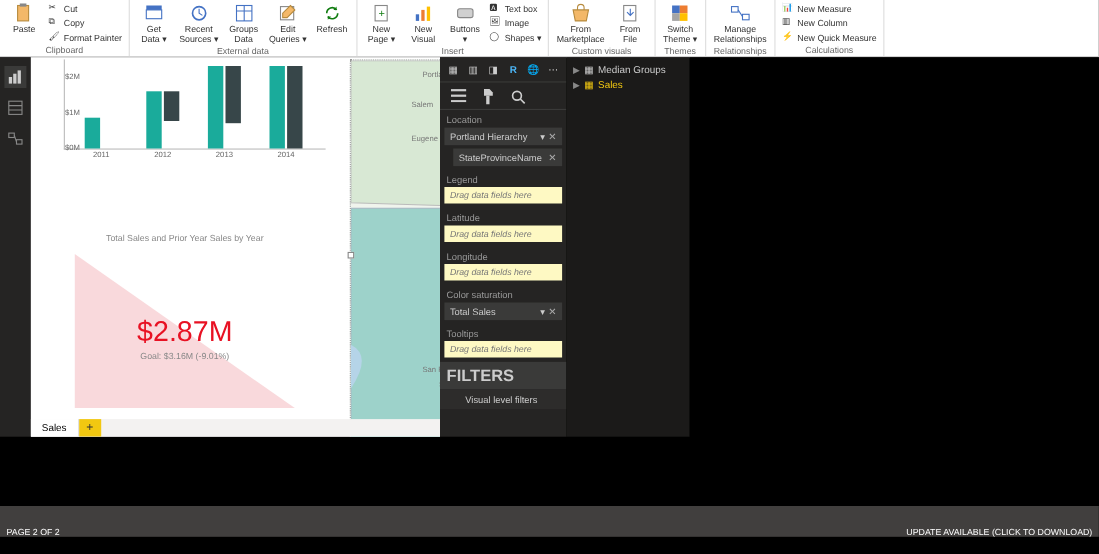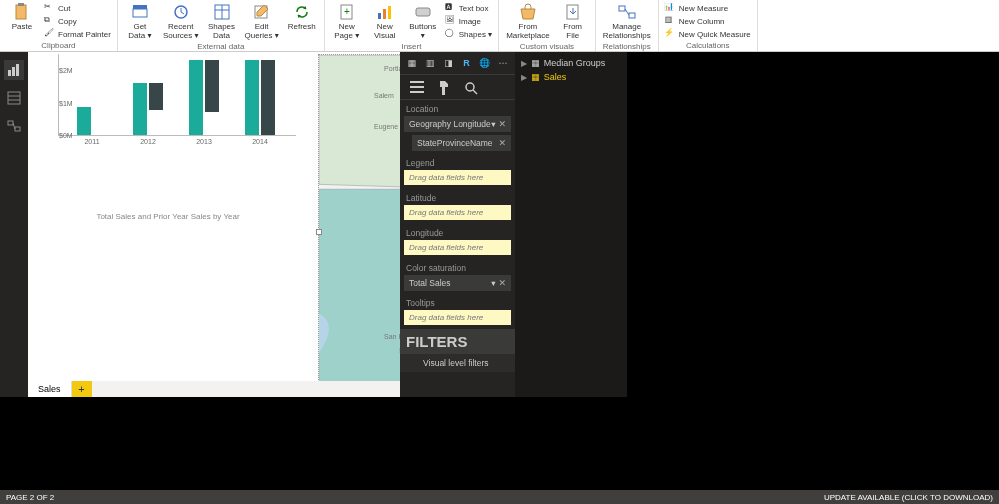--- a/index.html
+++ b/index.html
@@ -64,21 +64,21 @@
 .filters-sub { padding:4px 23px; background:#2d2c2b; font-size:8.5px;}
 
 .fields-pane { width: 112px; background: #1b1a19; color:#ccc; font-size:9px; padding:4px 0;}
 .fields-item { display:flex; align-items:center; gap:4px; padding:2px 6px; cursor:pointer;}
 .fields-item .arrow{font-size:8px;color:#888;}
 .fields-item.selected { color:#f2c811;}
 
 .right-black { flex:1; background:#000;}
 
 
-.statusbar { position:absolute; bottom:0; left:0; right:0; height:14px; background:#413f3e; color:#fff; font-size:8px; display:flex; align-items:center; justify-content:space-between; padding:0 6px;}
+.statusbar { position:absolute; bottom:16px; left:0; right:0; height:28px; background:#413f3e; color:#fff; font-size:8px; display:flex; align-items:flex-end; justify-content:space-between; padding:0 6px;}
 .statusbar-right{cursor:pointer;}
 
 svg{display:block;}
 </style>
 </head>
 <body>
 
 <div class="ribbon">
   <div class="ribbon-group">
     <div class="ribbon-group-buttons">
@@ -132,21 +132,21 @@
 Sources ▾</span>
         </div>
       <div class="ribbon-btn">
           <span class="icon">
             <svg width="18" height="18">
               <rect x="2" y="2" width="14" height="14" fill="#fff" stroke="#4472c4"></rect>
               <line x1="2" y1="7" x2="16" y2="7" stroke="#4472c4"></line>
               <line x1="9" y1="2" x2="9" y2="16" stroke="#4472c4"></line>
             </svg>
           </span>
-          <span class="ribbon-btn-label">Shapes
+          <span class="ribbon-btn-label">Groups
 Data</span>
         </div>
       <div class="ribbon-btn">
           <span class="icon">
             <svg width="18" height="18">
               <rect x="2" y="3" width="12" height="12" fill="#fff" stroke="#888"></rect>
               <path d="M11 2l4 4-7 7H4v-4z" fill="#f3b869" stroke="#b78b3e"></path>
             </svg>
           </span>
           <span class="ribbon-btn-label">Edit
@@ -234,20 +234,37 @@
               <path d="M9 5v6M6 8l3 3 3-3" fill="none" stroke="#4472c4"></path>
             </svg>
           </span>
           <span class="ribbon-btn-label">From
 File</span>
         </div>
     </div>
     <div class="ribbon-group-label">Custom visuals</div>
   </div>
 
+  <div class="ribbon-group">
+    <div class="ribbon-group-buttons">
+      <div class="ribbon-btn">
+          <span class="icon">
+            <svg width="18" height="18">
+              <rect x="2" y="2" width="7" height="7" fill="#4472c4"></rect>
+              <rect x="9" y="2" width="7" height="7" fill="#ed7d31"></rect>
+              <rect x="2" y="9" width="7" height="7" fill="#a5a5a5"></rect>
+              <rect x="9" y="9" width="7" height="7" fill="#ffc000"></rect>
+            </svg>
+          </span>
+          <span class="ribbon-btn-label">Switch
+Theme ▾</span>
+        </div>
+    </div>
+    <div class="ribbon-group-label">Themes</div>
+  </div>
 
   <div class="ribbon-group">
     <div class="ribbon-group-buttons">
       <div class="ribbon-btn">
           <span class="icon">
             <svg width="18" height="18">
               <rect x="1" y="3" width="6" height="5" fill="#fff" stroke="#4472c4"></rect>
               <rect x="11" y="10" width="6" height="5" fill="#fff" stroke="#4472c4"></rect>
               <line x1="7" y1="6" x2="11" y2="12" stroke="#4472c4"></line>
             </svg>
@@ -332,20 +349,25 @@
             <div class="bar-group" style="left: 186px;">
               <div class="bar bar-teal" style="height: 75.44px;"></div>
               <div class="bar bar-dark" style="height: 75.44px;"></div>
             </div>
             <span class="bar-x" style="left: 201px;">2014</span>
           </div>
     </div>
 
     <div class="kpi-card">
       <div class="kpi-title">Total Sales and Prior Year Sales by Year</div>
+      <div class="kpi-shape">
+        <div class="kpi-triangle"></div>
+        <div class="kpi-value">$2.87M</div>
+        <div class="kpi-goal">Goal: $3.16M (-9.01%)</div>
+      </div>
     </div>
 
     <div class="map-visual">
 
       <div class="map-handle" style="left:-3px;top:50%;margin-top:-3px"></div>
 
       <svg class="map-svg" viewBox="0 0 300 356">
         <rect width="300" height="356" fill="#f0f4ed"></rect>
         <path d="M0 0 L230 0 L235 100 L175 115 L160 135 L0 130 Z" fill="#d8e8d4" stroke="#bbb"></path>
         <path d="M0 135 L160 135 L170 200 L175 300 L140 356 L0 356 Z" fill="#8fccc4" stroke="#9ab" opacity="0.85"></path>
@@ -394,21 +416,21 @@
         </span>
       <span>
           <svg width="14" height="14">
             <circle cx="6" cy="6" r="4" fill="none" stroke="#ccc" stroke-width="1.5"></circle>
             <line x1="9" y1="9" x2="13" y2="13" stroke="#ccc" stroke-width="1.5"></line>
           </svg>
         </span>
     </div>
     <div class="field-well-label">Location</div>
     <div class="field-well-item">
-        <span>Geography Longitude</span>
+        <span>Portland Hierarchy</span>
         <span style="display:flex;gap:3px">
           <span>▾</span>
           <span class="close">✕</span>
         </span>
       </div>
     <div class="field-well-item" style="margin-left:12px">
         <span>StateProvinceName</span>
         <span class="close">✕</span>
       </div>
     <div class="field-well-label">Legend</div>

